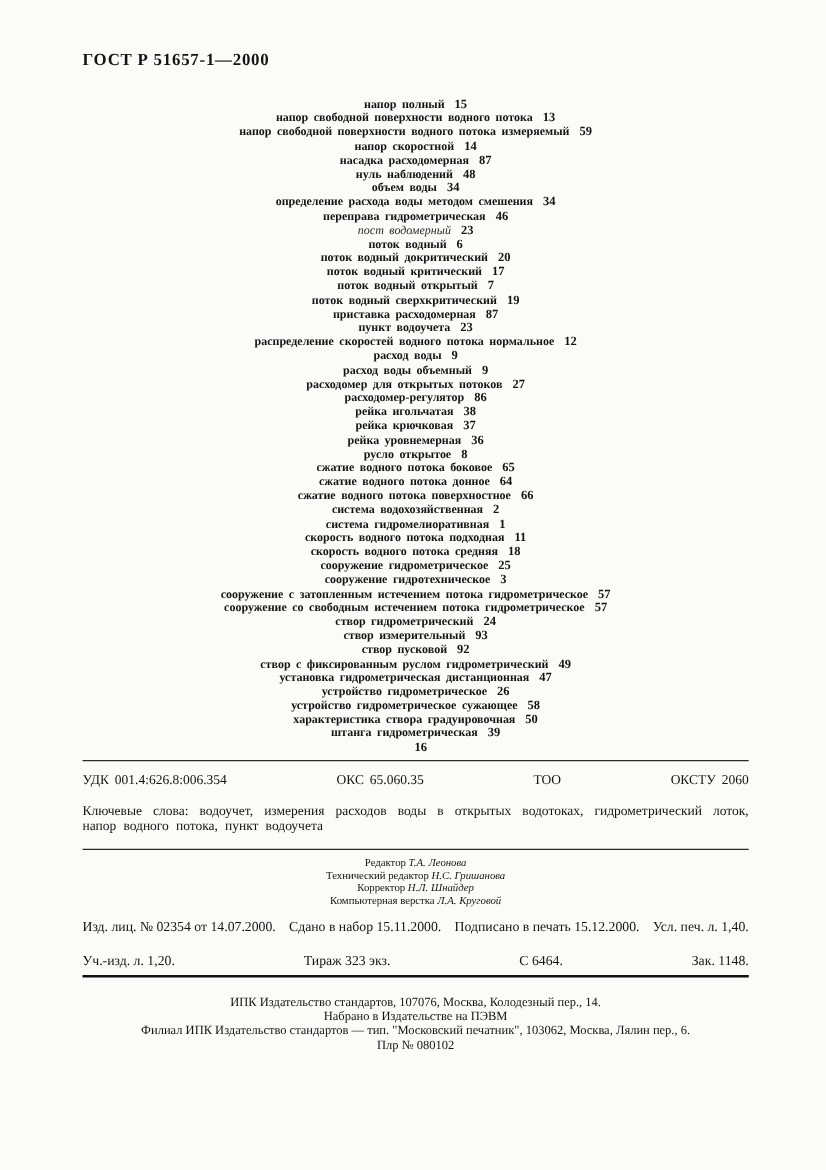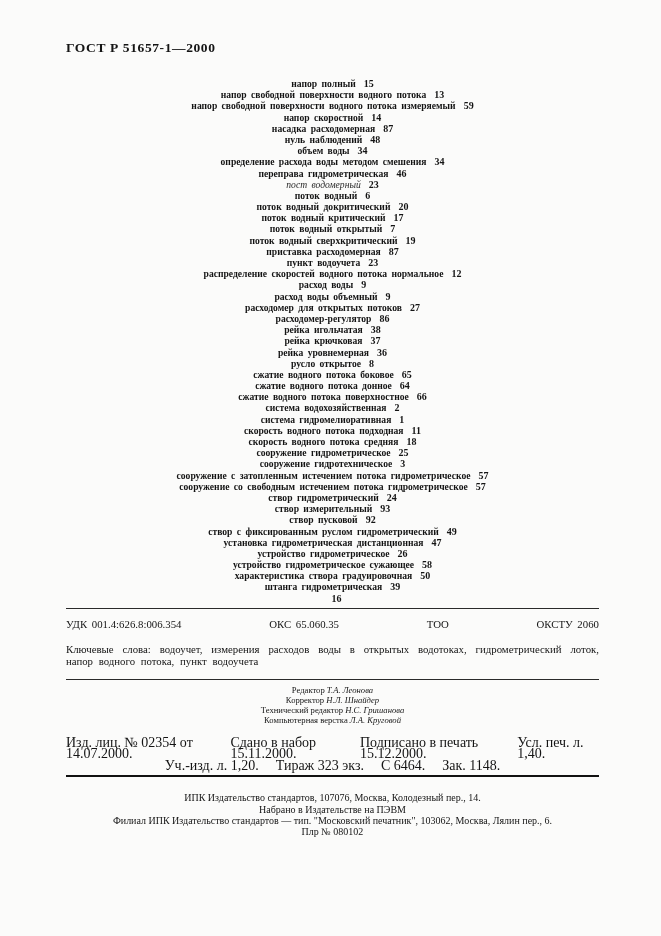--- a/index.html
+++ b/index.html
@@ -26,23 +26,23 @@
     display:flex;justify-content:space-between;align-items:center;
     font-size:10.8px;margin-top:9px;word-spacing:2px;
   }
   .keywords{
     font-size:10.8px;line-height:12.5px;text-align:justify;
     margin:13px 0 0 0;word-spacing:3px;
   }
   .rule-2{margin-top:11px;}
   .credits{margin-top:5px;text-align:center;font-size:8.6px;line-height:10px;}
   .credit-line .name{font-style:italic;}
-  .imprint{margin-top:12px;font-size:14px;line-height:11.5px;}
+  .imprint{margin-top:12px;font-size:11px;line-height:11.5px;}
   .imprint-line-1{display:flex;justify-content:space-between;}
-  .imprint-line-2{display:flex;justify-content:center;gap:17px;}
+  .imprint-line-2{display:flex;justify-content:space-between;gap:17px;margin-top:16px;}
   .rule-thick{border:none;border-top:2.6px solid #111;margin-top:4px;}
   .publisher{margin-top:15px;text-align:center;font-size:10px;line-height:11.3px;}
 </style>
 </head>
 <body>
 
 <div class="page">
   <div class="content">
 
     <h1 class="doc-title">ГОСТ Р 51657-1—2000</h1>
@@ -245,22 +245,22 @@
       <span>ТОО</span>
       <span>ОКСТУ  2060</span>
     </div>
 
     <p class="keywords">Ключевые слова: водоучет, измерения расходов воды в открытых водотоках, гидрометрический лоток, напор водного потока, пункт водоучета</p>
 
     <hr class="rule rule-2">
 
     <div class="credits" id="credits">
         <div class="credit-line"><span class="role">Редактор </span><span class="name">Т.А. Леонова</span></div>
+        <div class="credit-line"><span class="role">Технический редактор </span><span class="name">Н.С. Гришанова</span></div>
         <div class="credit-line"><span class="role">Корректор </span><span class="name">Н.Л. Шнайдер</span></div>
-        <div class="credit-line"><span class="role">Технический редактор </span><span class="name">Н.С. Гришанова</span></div>
         <div class="credit-line"><span class="role">Компьютерная верстка </span><span class="name">Л.А. Круговой</span></div>
       </div>
 
     <div class="imprint">
       <div class="imprint-line-1" id="imprint-line-1">
           <span>Изд. лиц. № 02354 от 14.07.2000.</span>
           <span>Сдано в набор 15.11.2000.</span>
           <span>Подписано в печать 15.12.2000.</span>
           <span>Усл. печ. л. 1,40.</span>
         </div>

